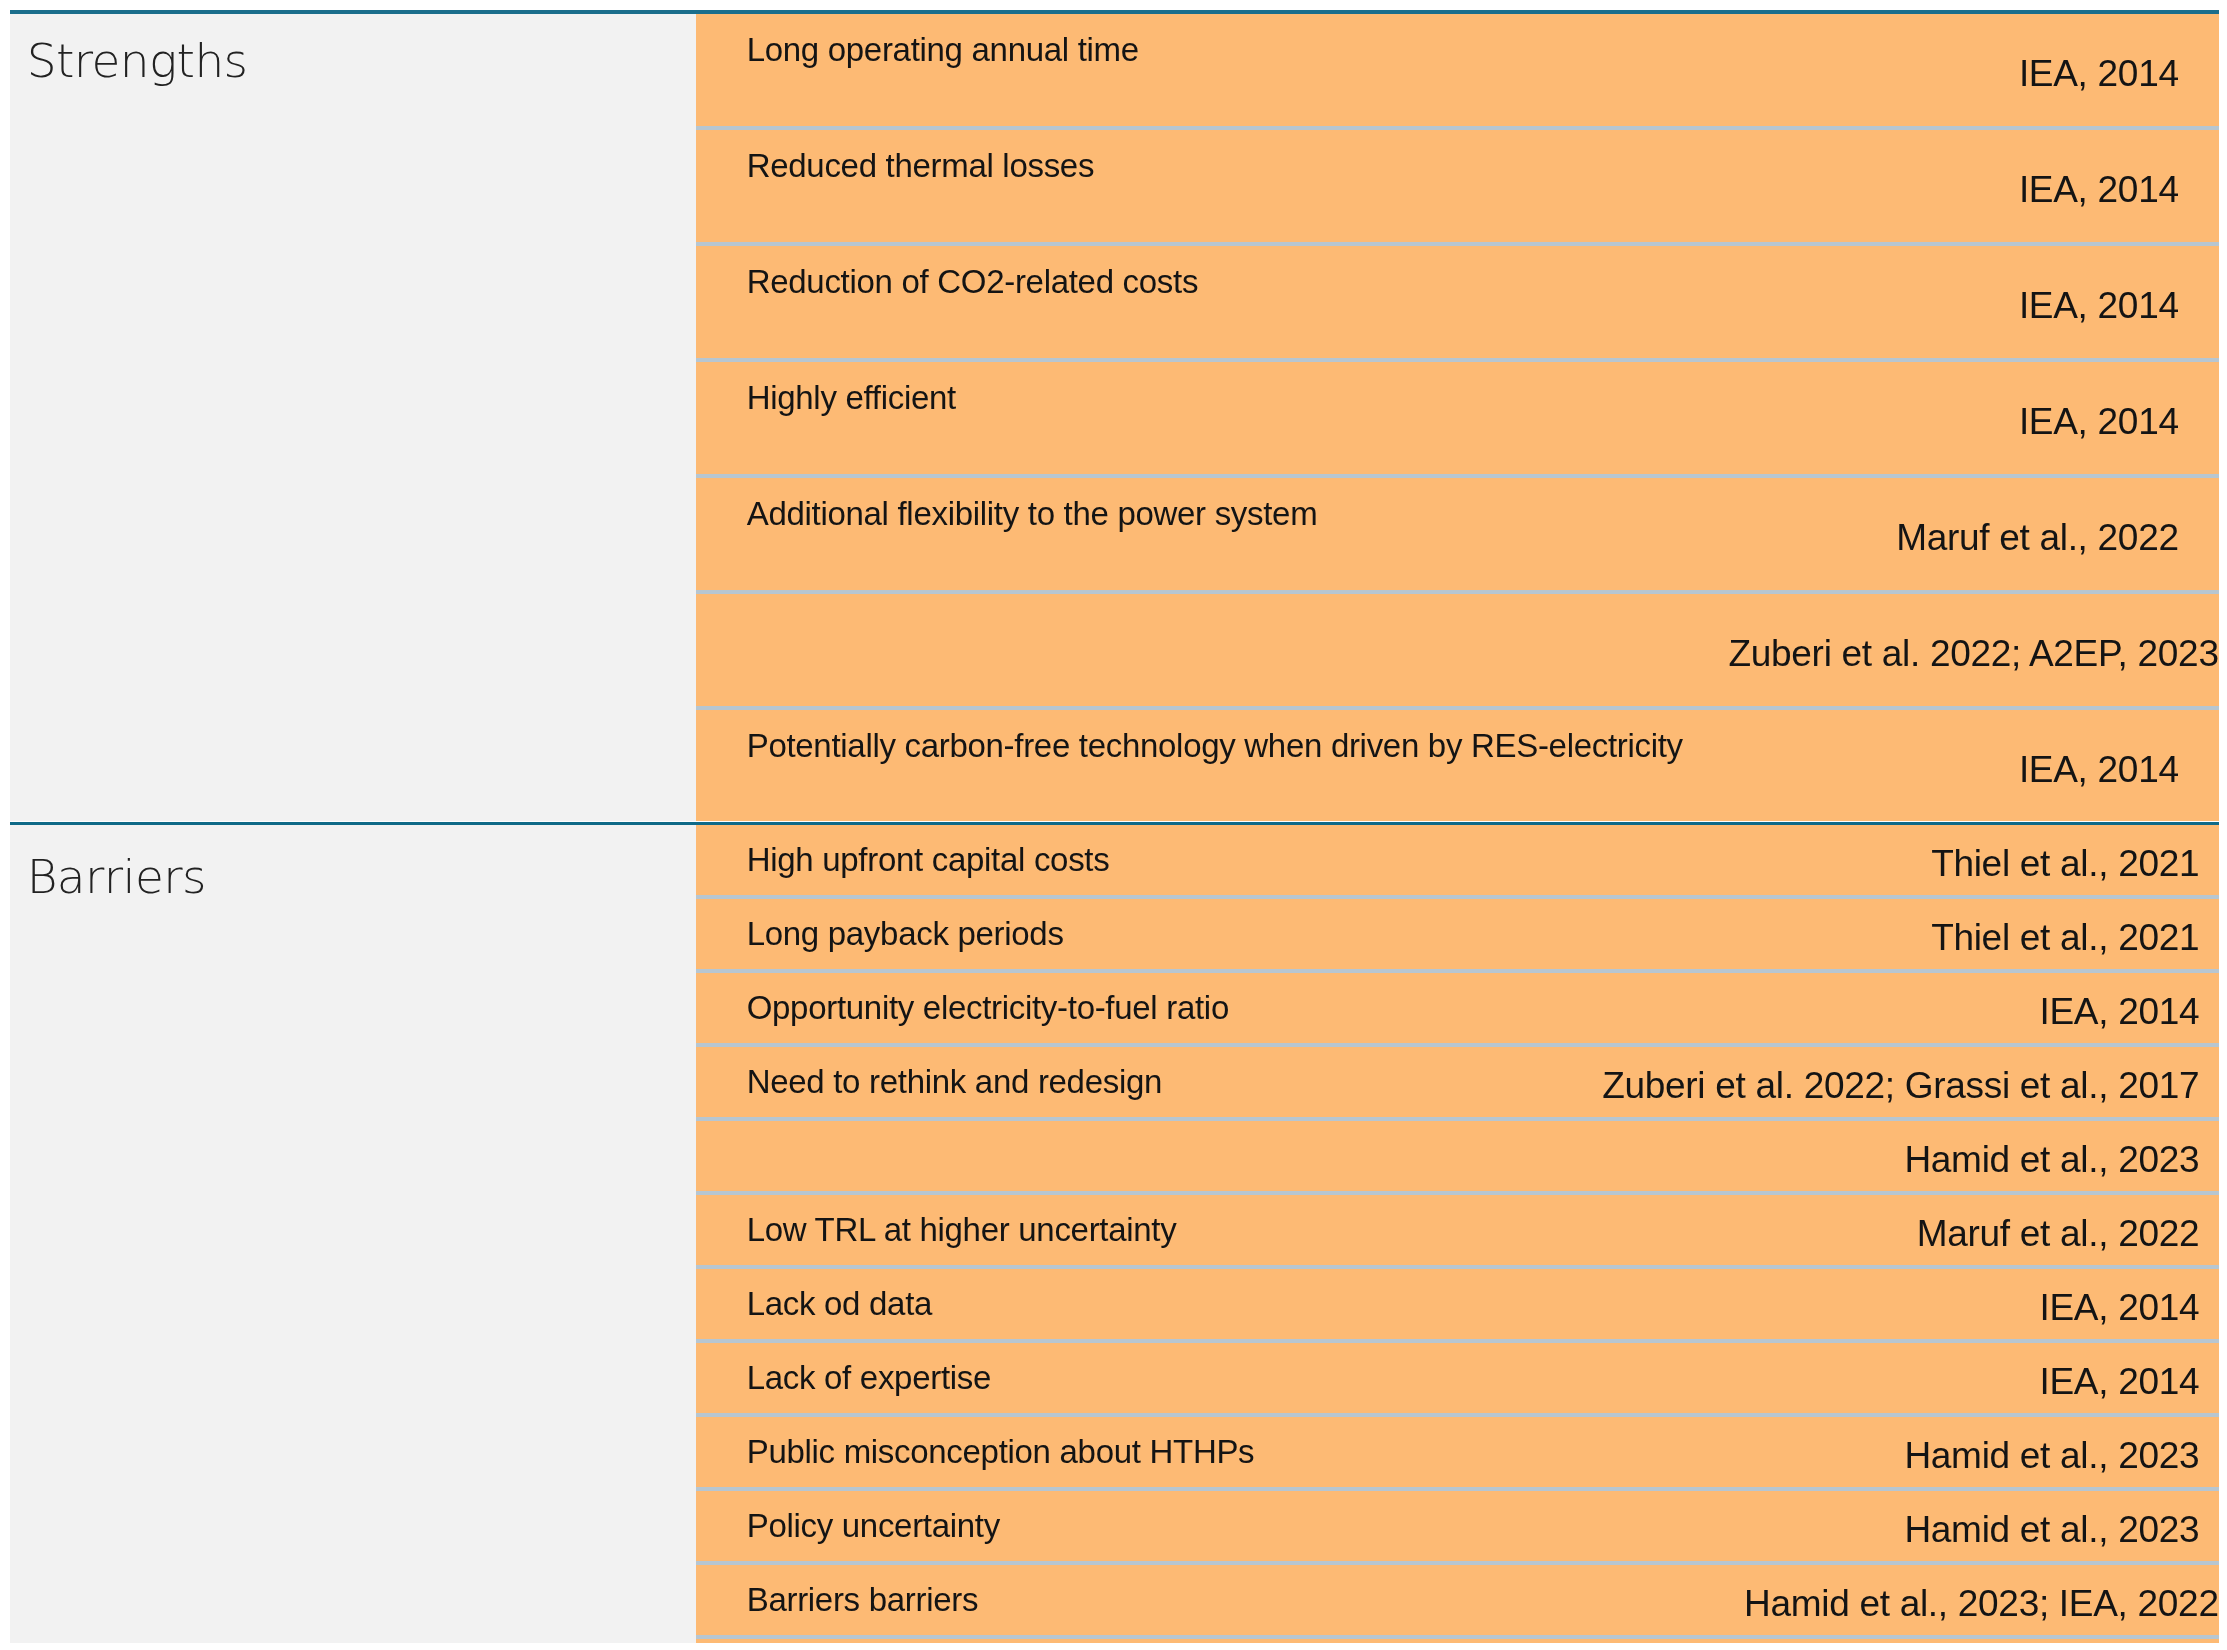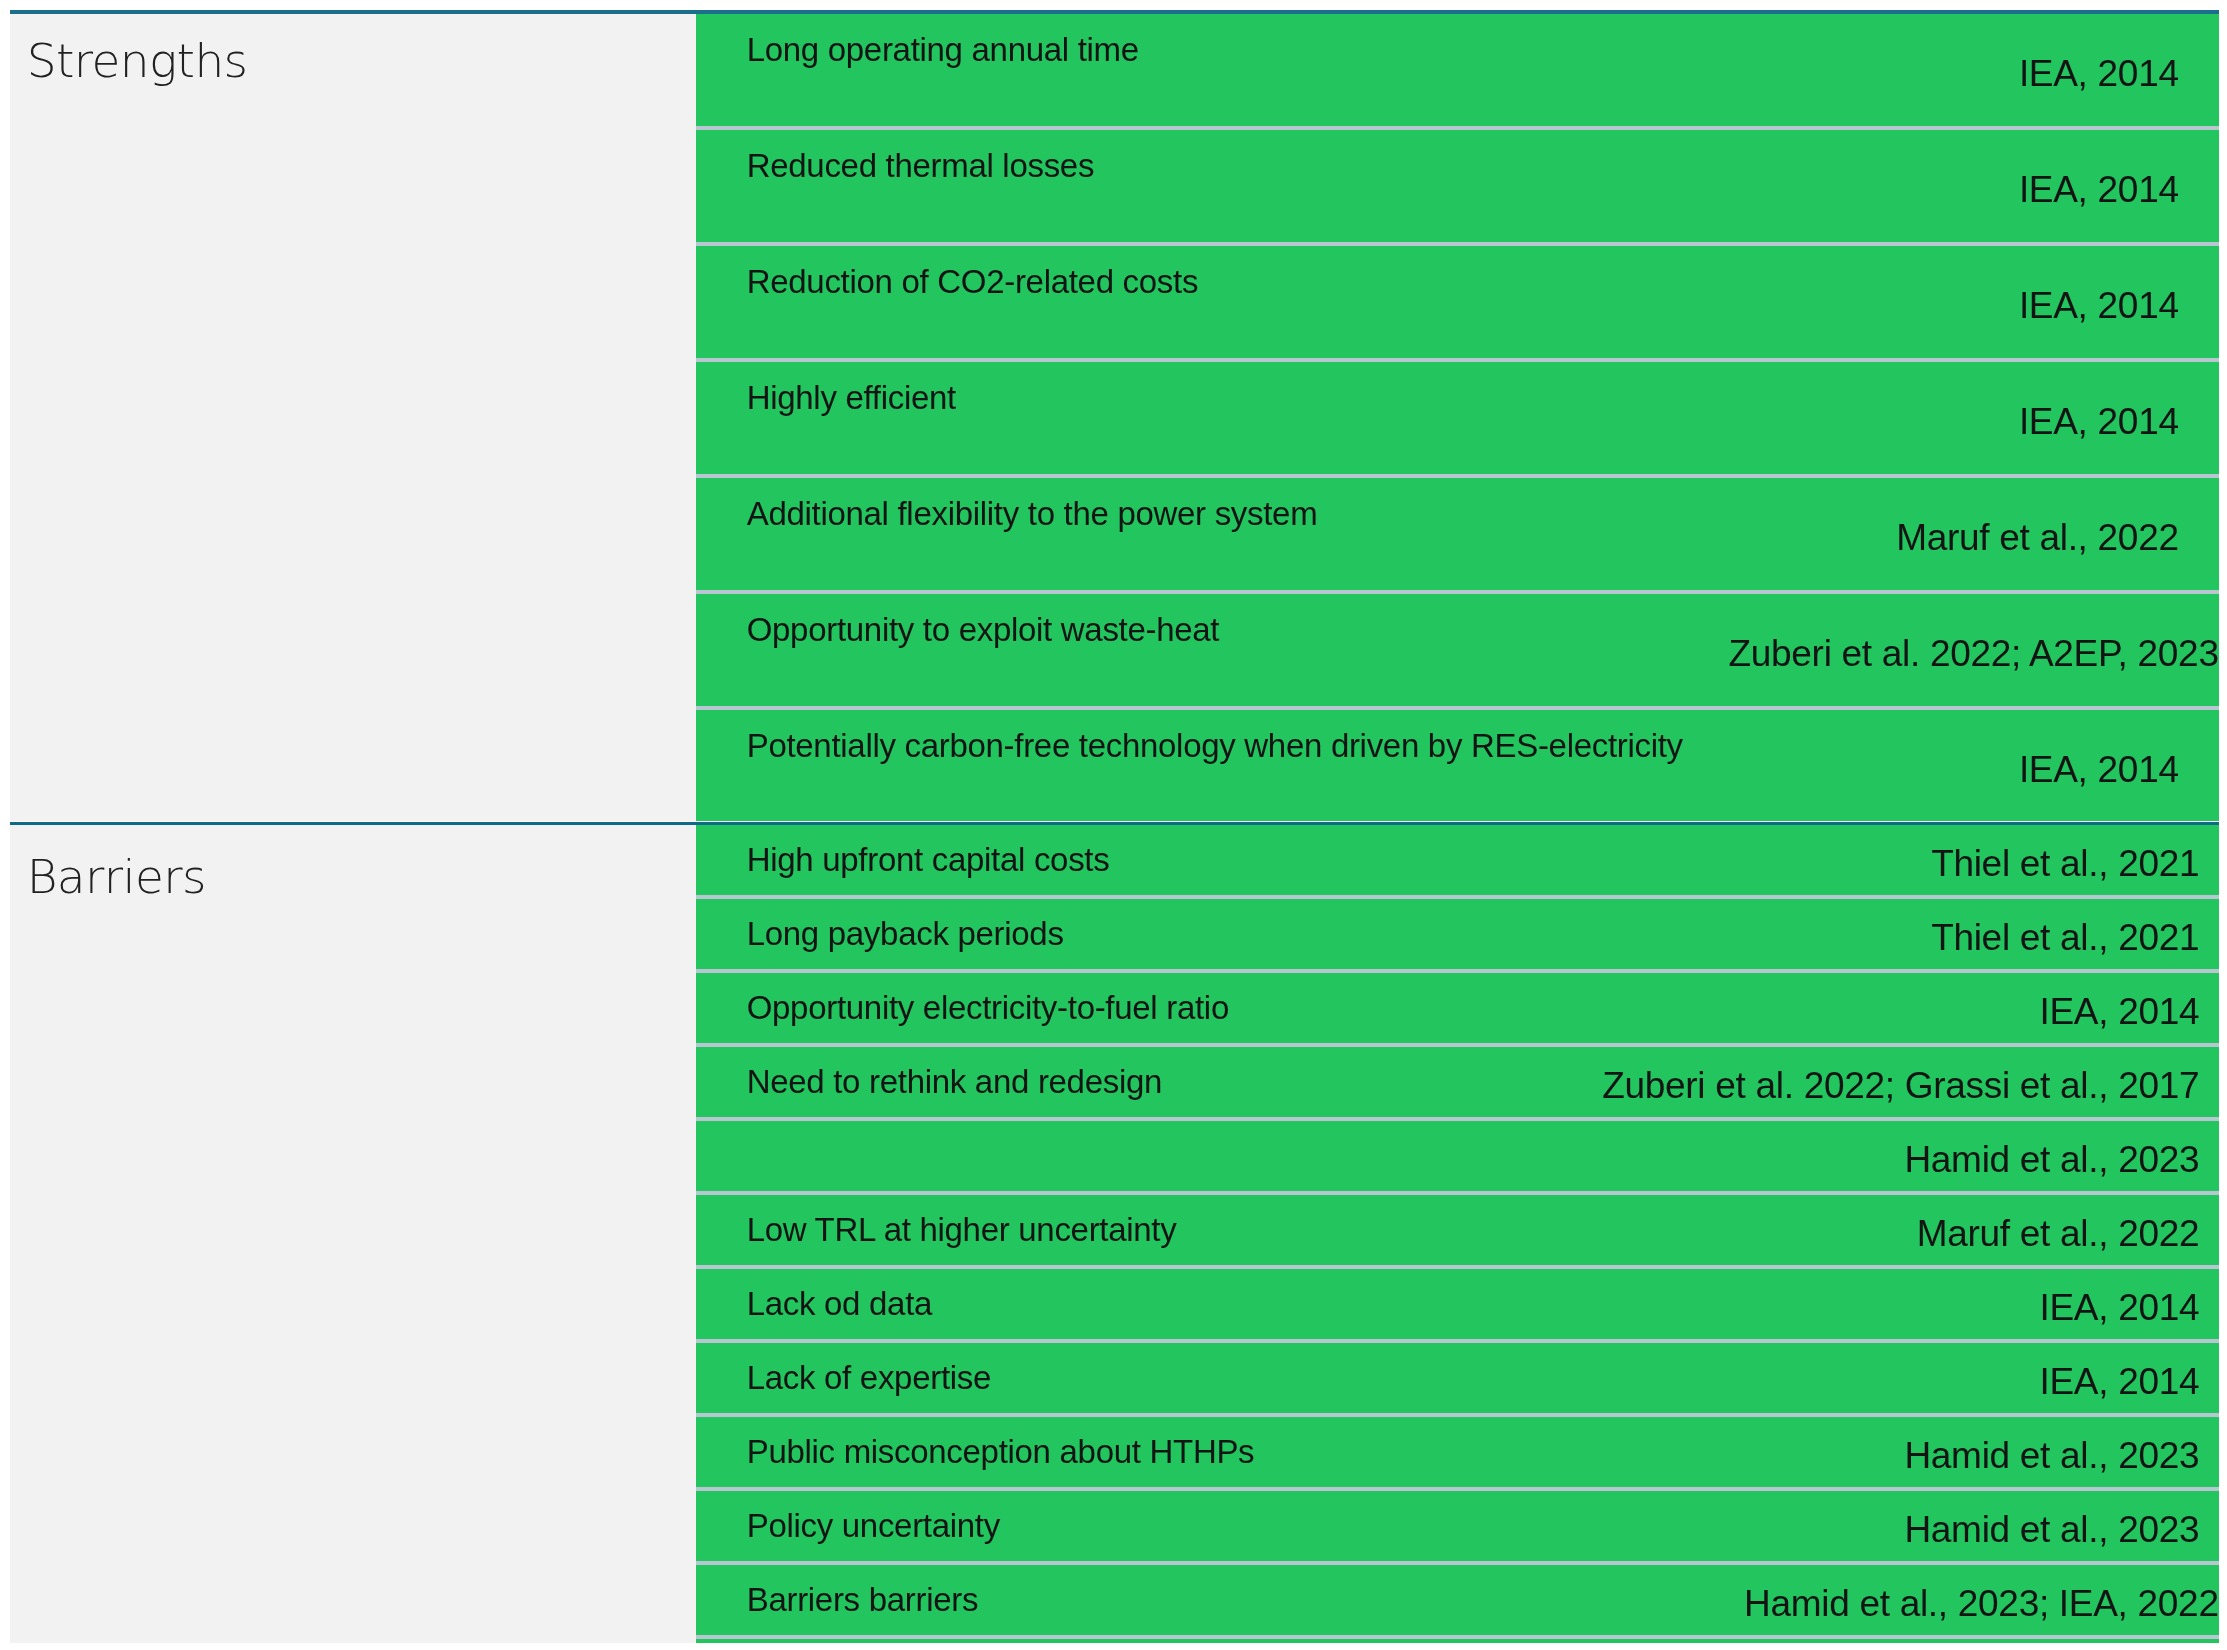--- a/index.html
+++ b/index.html
@@ -7,21 +7,21 @@
          font-family:"Liberation Sans", sans-serif; color:#1a1a1a; }
   .section { position:absolute; left:9.7px; width:2209px; }
   .sec-strengths { top:10.2px; height:811px; }
   .sec-barriers { top:822px; height:821px; }
   .topline { position:absolute; left:0; right:0; top:0; height:3.4px; background:#0f6a88; }
   .sec-strengths .topline { background:#1b6e8c; }
   .cat { position:absolute; left:0; top:3.4px; width:686px; bottom:0; background:#f2f2f2; }
   .cat-label { position:absolute; left:17px; top:19.4px; font-family:"DejaVu Sans", sans-serif;
                font-size:47px; font-weight:300; color:#222; letter-spacing:-0.6px; }
   .sec-barriers .cat-label { top:24px; }
-  .rows { position:absolute; left:686px; right:0; top:3.4px; bottom:0; background:#22c55e; }
+  .rows { position:absolute; left:686px; right:0; top:3.4px; bottom:0; background:#fdba74; }
   .row { position:relative; box-sizing:border-box; border-bottom:4px solid #b7c6d1; }
   .row .item { position:absolute; left:51px; font-size:33px; color:#141414; white-space:nowrap; letter-spacing:-0.3px; }
   .row .ref { position:absolute; right:40px; font-size:37px; color:#141414; white-space:nowrap; letter-spacing:-0.3px; }
   .sec-strengths .row { height:116px; }
   .sec-strengths .row .item { top:17px; }
   .sec-strengths .row .ref { top:39px; }
   .sec-barriers .row { height:74px; }
   .sec-barriers .row .item { top:16px;text-align:right; }
   .sec-barriers .row .ref { top:18px; right:19.4px; }
   .wide-ref { right:0 !important;margin-left:10px; }
@@ -49,21 +49,20 @@
       </div>
     <div class="row">
         <span class="item">Highly efficient</span>
         <span class="ref">IEA, 2014</span>
       </div>
     <div class="row">
         <span class="item">Additional flexibility to the power system</span>
         <span class="ref">Maruf et al., 2022</span>
       </div>
     <div class="row">
-        <span class="item">Opportunity to exploit waste-heat</span>
         <span class="ref wide-ref">Zuberi et al. 2022; A2EP, 2023</span>
       </div>
     <div class="row">
         <span class="item">Potentially carbon-free technology when driven by RES-electricity</span>
         <span class="ref">IEA, 2014</span>
       </div>
   </div>
 </div>
 
 <div class="section sec-barriers">

